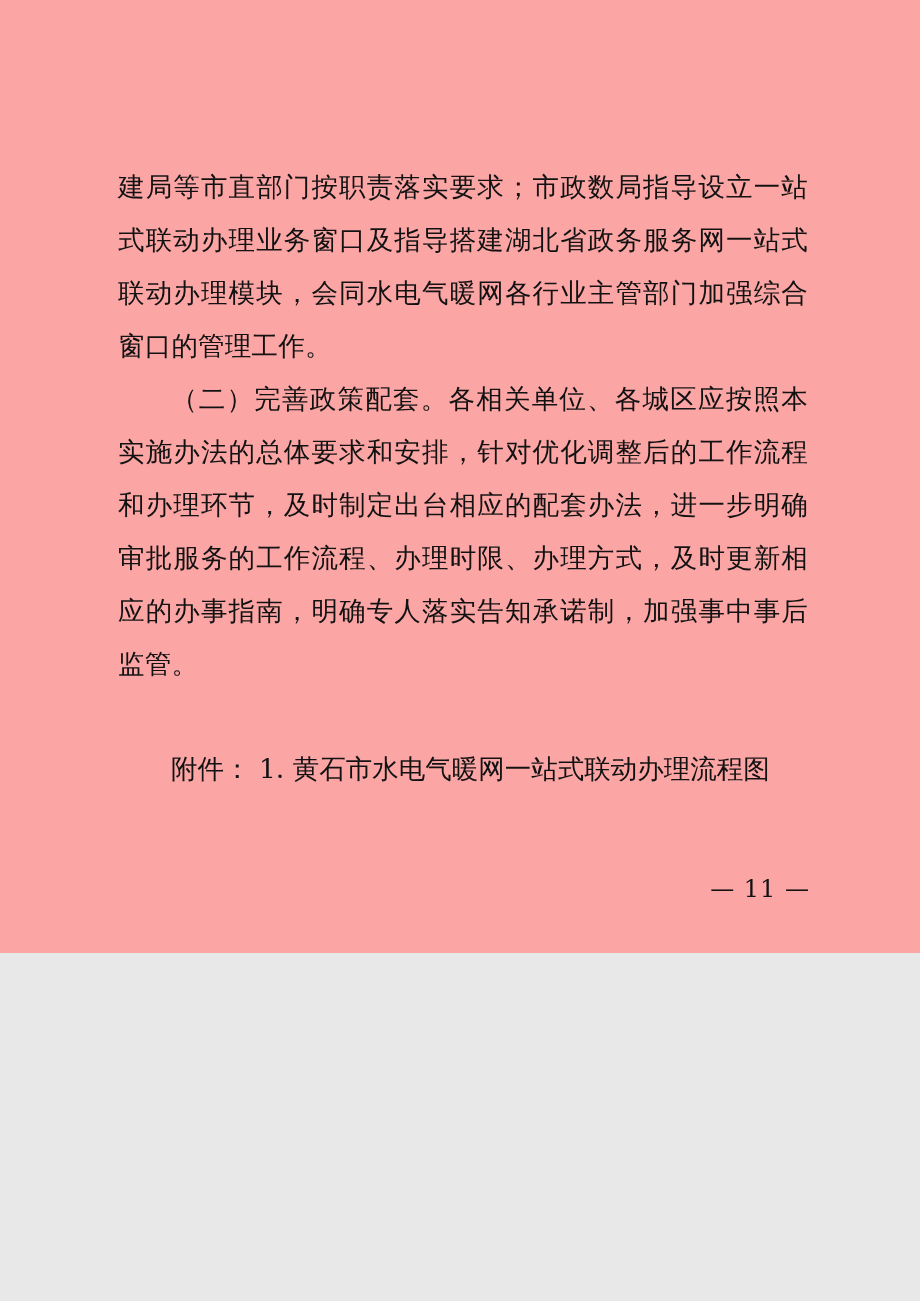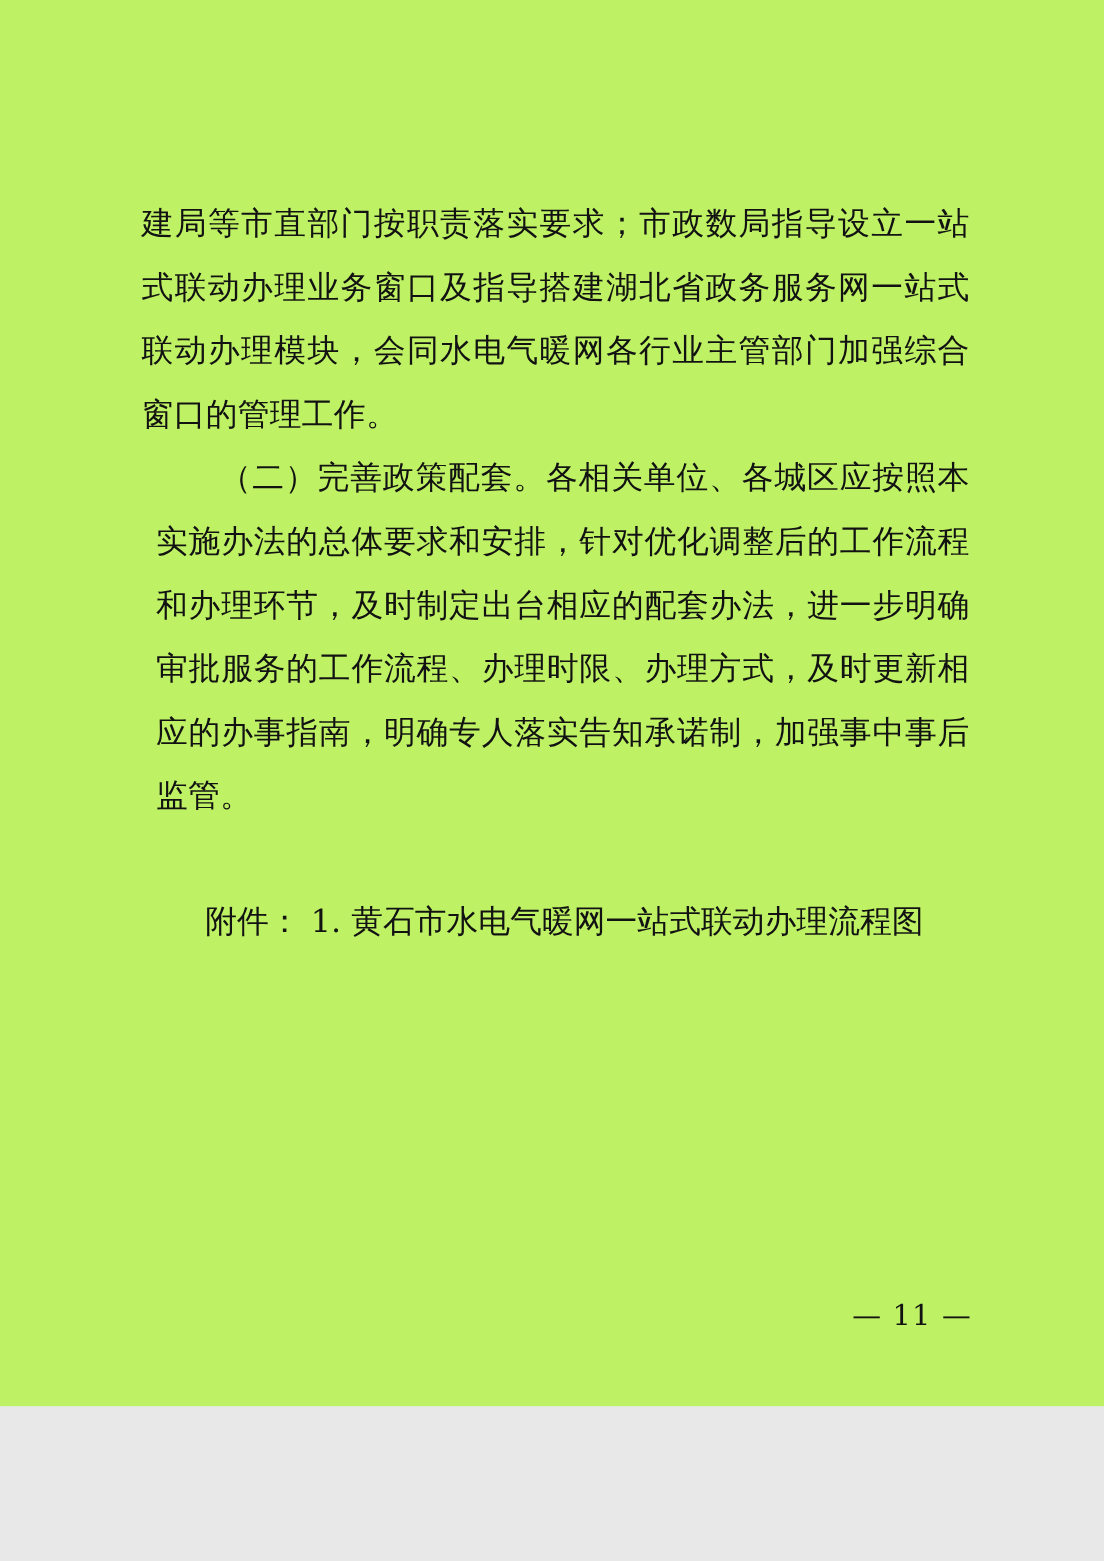--- a/index.html
+++ b/index.html
@@ -5,22 +5,22 @@
   html, body {
     margin: 0;
     padding: 0;
     background: #e8e8e8;
   }
   body {
     font-family: "DejaVu Serif", "Liberation Serif", serif;
   }
   .page {
     width: 920px;
-    height: 1172px;
-    background: #bef264;
+    height: 953px;
+    background: #fca5a5;
     position: relative;
     overflow: hidden;
     box-sizing: border-box;
   }
   .content {
     position: absolute;
     left: 118px;
     top: 160px;
     width: 690px;
   }
@@ -29,37 +29,36 @@
     line-height: 53px;
     color: #121212;
     text-align: justify;
     text-justify: inter-ideograph;
     letter-spacing: 0.2px;
     margin: 0;
     font-family: "DejaVu Serif", "Liberation Serif", serif;
   }
   .para.indent {
     text-indent: 53px;
-    margin-left: 12px;
   }
   .attach-block {
     margin-top: 52px;
   }
   .attach-head {
     font-size: 26.5px;
     line-height: 53px;
     color: #121212;
     margin: 0;
     padding-left: 53px;
     text-indent: 0;
   }
   .page-number {
     position: absolute;
     right: 110px;
-    bottom: 62px;
+    bottom: 50px;
     font-size: 24px;
     color: #121212;
     letter-spacing: 1px;
     font-family: "DejaVu Serif", "Liberation Serif", serif;
   }
 </style>
 </head>
 <body>
 
 <div class="page">

